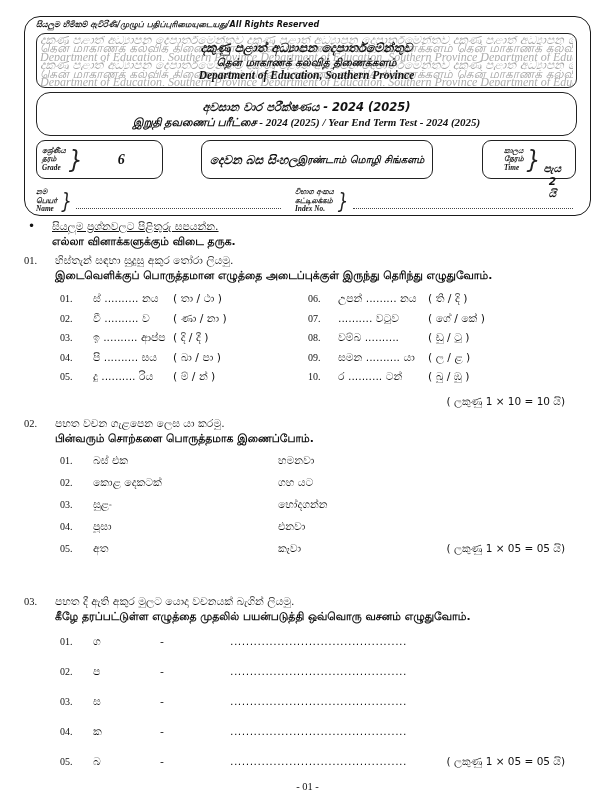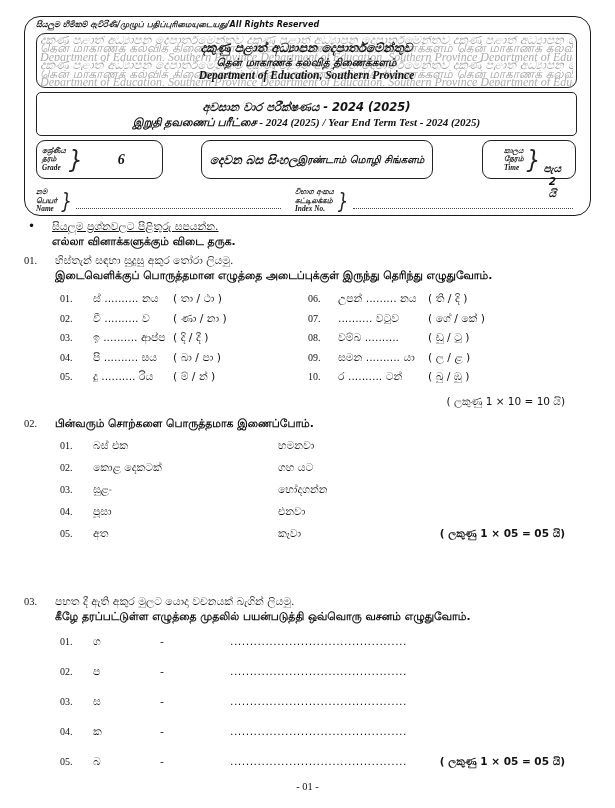--- a/index.html
+++ b/index.html
@@ -13,21 +13,21 @@
             border:1.3px solid #222;border-radius:9px;overflow:hidden;}
   .wm{position:absolute;left:0;top:0;width:100%;padding:2px 3px;box-sizing:border-box;}
   .wm-row{font-size:12px;line-height:8.4px;color:#a3a3a3;white-space:nowrap;overflow:hidden;}
   .wm-row.en{font-family:"Liberation Serif",serif;color:#adadad;}
   .dept-overlay{position:absolute;left:0;top:0;width:100%;height:100%;display:flex;
                 flex-direction:column;align-items:center;justify-content:center;text-align:center;}
   .dept-si{font-size:12.5px;font-weight:700;line-height:15px;}
   .dept-ta{font-size:10.5px;font-weight:700;line-height:14px;}
   .dept-en{font-size:11.5px;font-weight:700;line-height:13px;font-family:"Liberation Serif",serif;}
   .exam-box{position:absolute;left:11px;top:75px;width:539px;height:42px;border:1.3px solid #222;
-            border-radius:5px;display:flex;flex-direction:column;align-items:center;justify-content:center;}
+            border-radius:14px;display:flex;flex-direction:column;align-items:center;justify-content:center;}
   .exam-l1{font-size:11.5px;font-weight:700;line-height:16px;}
   .exam-l2{font-size:11px;font-weight:700;line-height:15px;font-family:"Liberation Serif",serif;}
   .gbox{position:absolute;border:1.3px solid #222;border-radius:9px;top:123px;height:39px;
         box-sizing:border-box;display:flex;align-items:center;}
   .grade-box{left:11px;width:127px;padding:0 5px;}
   .subject-box{left:176px;width:232px;flex-direction:row;justify-content:center;text-align:center;}
   .time-box{left:457px;width:94px;padding:0 21px;}
   .lblcol{display:flex;flex-direction:column;justify-content:center;}
   .lbl{font-size:7.3px;font-weight:700;line-height:8.6px;white-space:nowrap;}
   .lbl.en{font-family:"Liberation Serif",serif;}
@@ -56,21 +56,21 @@
   .row{display:flex;align-items:baseline;padding-left:36px;}
   .q1-items .row{height:19.5px;}
   .c-no{width:33px;font-family:"Liberation Serif",serif;font-size:10px;}
   .c-t1{width:80px;} .c-o1{width:95px;} .c-gap{width:40px;}
   .c-no2{width:30px;font-family:"Liberation Serif",serif;font-size:10px;}
   .c-t2{width:90px;} .c-o2{flex:1;}
   .marks{text-align:right;padding-right:26px;margin-top:5px;font-size:10.5px;}
   .q2-items{margin-top:8px;}
   .q2-items .row{height:22px;}
   .m-left{width:185px;} .m-right{width:150px;}
-  .row-marks{margin-left:auto;margin-right:26px;font-size:10.5px;font-weight:bold;}
+  .row-marks{margin-left:auto;margin-right:26px;font-size:10.5px;}
   .q3-items{margin-top:11px;}
   .q3-items .row{height:30px;}
   .c-letter{width:67px;} .c-dash{width:70px;}
   .c-dots{width:180px;letter-spacing:.5px;overflow:hidden;white-space:nowrap;}
   .footer{position:absolute;left:0;top:781px;width:615px;text-align:center;
           font-family:"Liberation Serif",serif;font-size:10.5px;}
 </style>
 </head>
 <body>
 
@@ -206,20 +206,21 @@
         <span class="c-o2">( බු / ඹු )</span>
       </div>
     </div>
     <div class="marks">( ලකුණු 1 × 10 = 10 යි)</div>
   </div>
 
   <div class="sec q2">
     <div class="q-head">
       <div class="q-num">02.</div>
       <div>
+        <div class="q-si">පහත වචන ගැළපෙන ලෙස යා කරමු.</div>
         <div class="q-ta">பின்வரும் சொற்களை பொருத்தமாக இணைப்போம்.</div>
       </div>
     </div>
     <div class="q2-items">
       <div class="row">
         <span class="c-no">01.</span>
         <span class="m-left">බස් එක</span>
         <span class="m-right">හමනවා</span>
       </div>
       <div class="row">

